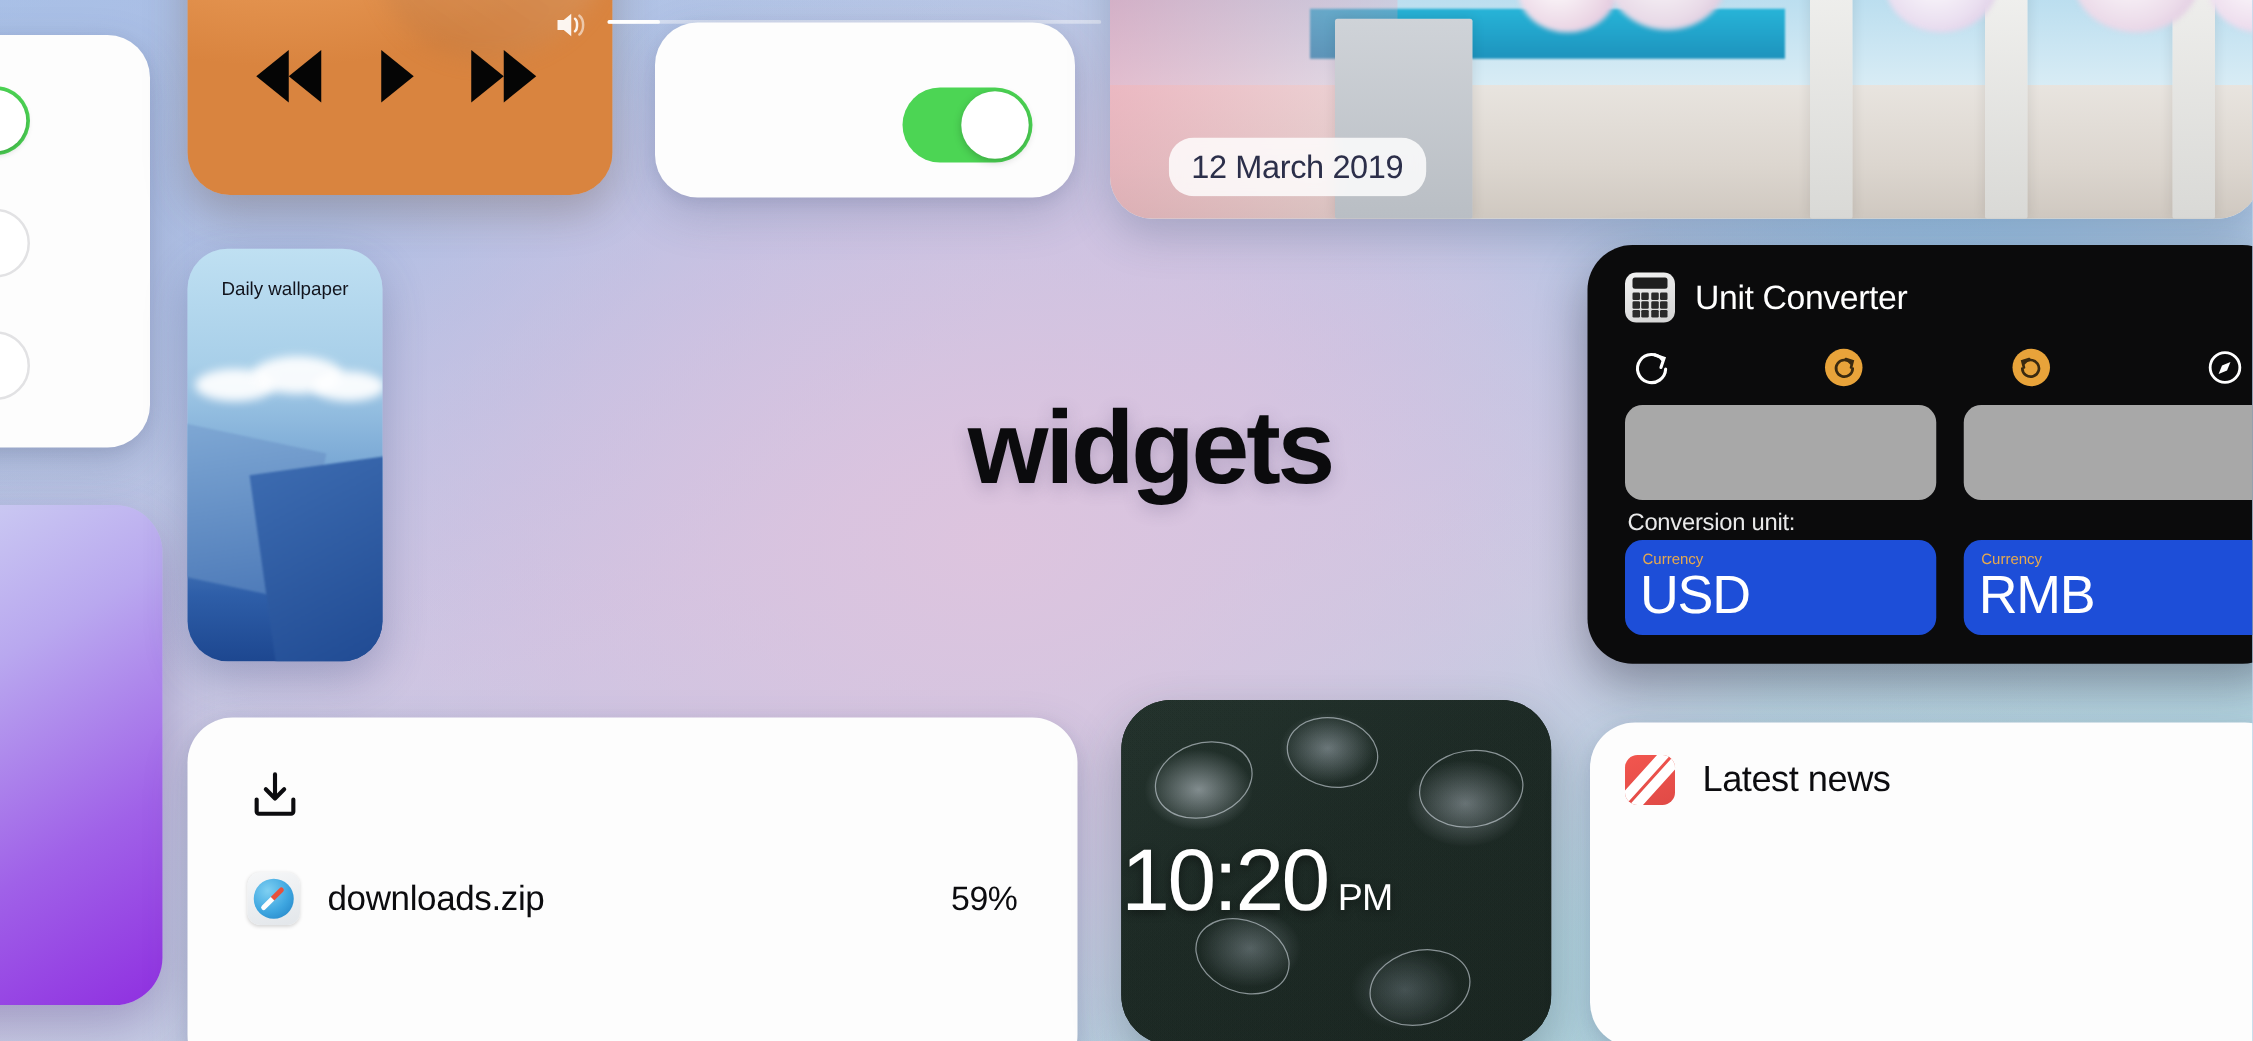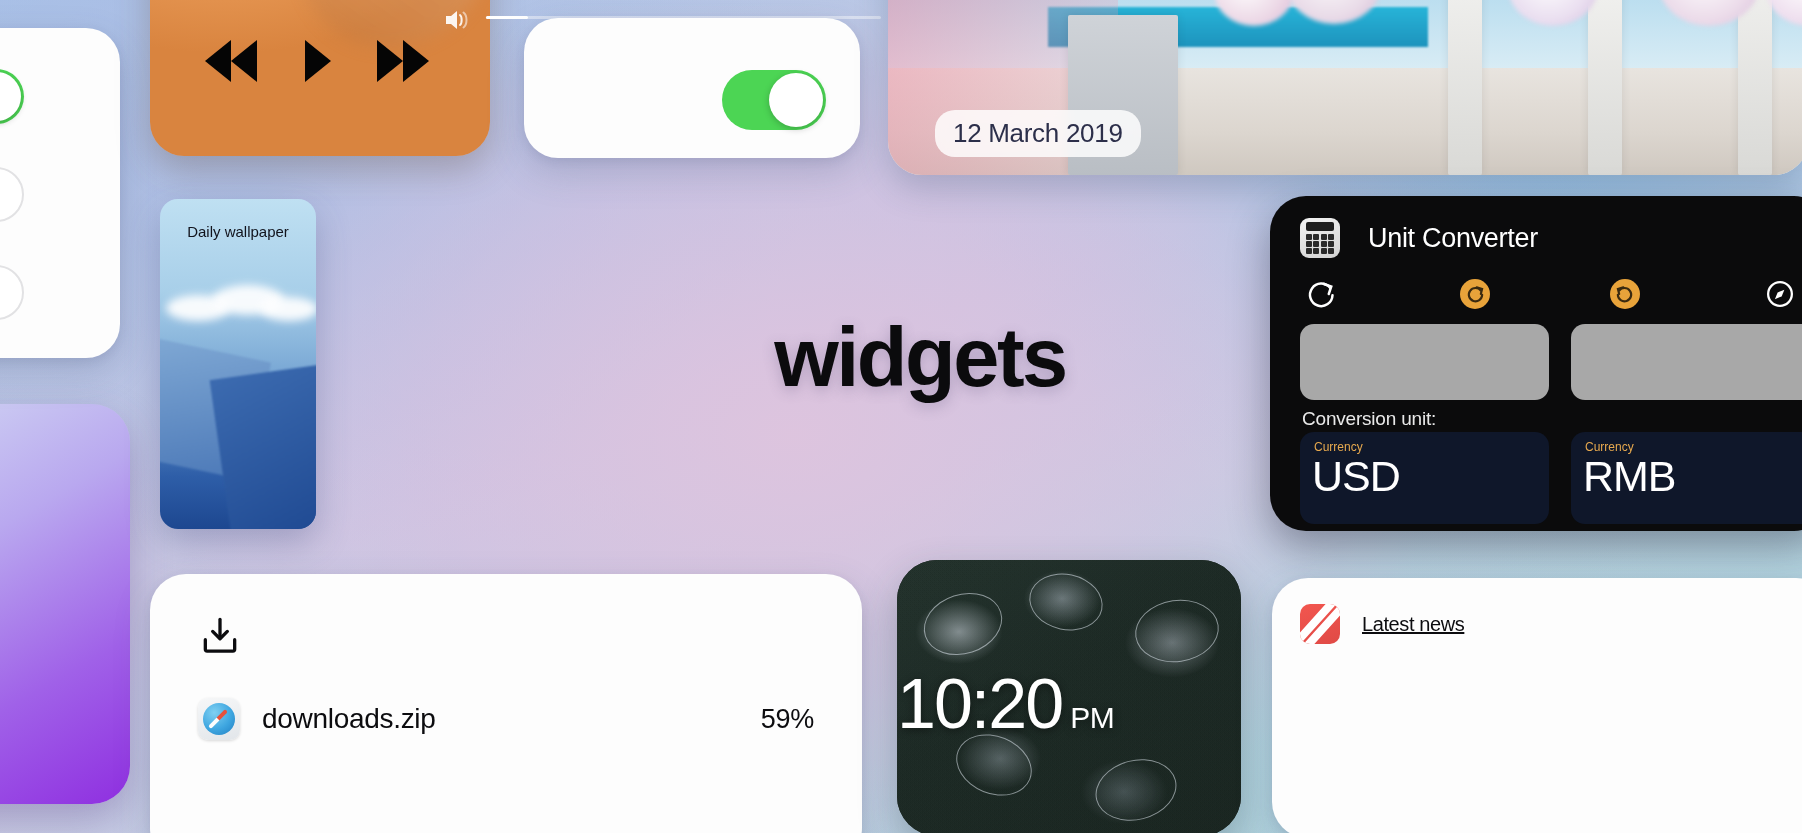--- a/index.html
+++ b/index.html
@@ -111,53 +111,53 @@
   .ph-flower{position:absolute;border-radius:50%;filter:blur(2px);}
   .ph-pinkwash{position:absolute;left:0;top:0;width:230px;height:100%;
     background:linear-gradient(120deg,rgba(238,120,150,0.50),rgba(255,190,205,0.18));}
   #date-pill{
     position:absolute;left:47px;bottom:18px;padding:8px 18px;border-radius:20px;
     background:rgba(255,255,255,0.82);color:#2c2f4a;font-size:26px;letter-spacing:-0.3px;
     backdrop-filter:blur(6px);}
 
   
   #wallpaper-card{
-    position:absolute;left:160px;top:199px;width:156px;height:330px;border-radius:18px;
+    position:absolute;left:150px;top:199px;width:156px;height:330px;border-radius:32px;
     overflow:hidden;box-shadow:0 14px 34px rgba(60,70,120,0.30);
     background:linear-gradient(180deg,#bfe0f2 0%,#a8cfe9 28%,#6f9fd0 58%,#2e5ea8 84%,#1d4790 100%);
   }
   #wallpaper-card .wp-title{position:absolute;left:0;top:24px;width:100%;text-align:center;
     font-size:15px;color:#11131c;font-weight:400;}
   #wallpaper-card .cloud{position:absolute;border-radius:50%;background:#fff;filter:blur(4px);opacity:0.92;}
   #wallpaper-card .wp-action{
     position:absolute;left:0;bottom:30px;width:100%;text-align:center;
     font-size:21px;line-height:26px;color:#fff;text-shadow:0 2px 6px rgba(0,0,0,0.35);}
 
   
   #converter-card{
     position:absolute;left:1270px;top:196px;width:560px;height:335px;border-radius:36px;
     background:#0b0b0c;box-shadow:0 16px 40px rgba(20,20,40,0.38);overflow:hidden;}
-  #conv-head{position:absolute;left:30px;top:22px;display:flex;align-items:center;gap:28px;}
+  #conv-head{position:absolute;left:30px;top:22px;display:flex;align-items:center;gap:16px;}
   #conv-app-icon{width:40px;height:40px;border-radius:9px;
     background:linear-gradient(160deg,#f2f2f2,#d3d3d3);position:relative;overflow:hidden;}
   #conv-app-icon .scr{position:absolute;left:6px;top:4px;width:28px;height:9px;
     background:#1e1e1e;border-radius:2px;}
   #conv-app-icon .keys{position:absolute;left:6px;top:16px;width:28px;height:20px;
     display:grid;grid-template-columns:repeat(4,1fr);grid-template-rows:repeat(3,1fr);gap:1.5px;}
   #conv-app-icon .keys i{background:#2a2a2a;border-radius:1px;display:block;}
   #conv-title{font-size:27px;color:#fff;font-weight:500;letter-spacing:-0.3px;}
   #conv-icons{position:absolute;left:30px;top:76px;width:500px;height:44px;
     display:flex;align-items:center;justify-content:space-between;padding-right:10px;}
   .cicon{width:40px;height:40px;display:flex;align-items:center;justify-content:center;}
   .cicon.circ{background:#e8a33a;border-radius:50%;width:30px;height:30px;}
   .conv-fields{position:absolute;left:30px;top:128px;width:520px;height:76px;display:flex;gap:22px;}
   .conv-field{flex:1;background:#a8a8a8;border-radius:14px;height:76px;}
   #conv-unit-label{position:absolute;left:32px;top:212px;font-size:19px;color:#e9e9e9;letter-spacing:-0.2px;}
   .conv-units{position:absolute;left:30px;top:236px;width:520px;height:76px;display:flex;gap:22px;}
-  .conv-unit{flex:1;background:#0f172a;border-radius:14px;height:92px;position:relative;}
+  .conv-unit{flex:1;background:#1d4ed8;border-radius:14px;height:76px;position:relative;}
   .conv-unit .cu-kind{position:absolute;left:14px;top:8px;font-size:12px;color:#e7a94e;}
   .conv-unit .cu-code{position:absolute;left:12px;top:20px;font-size:43px;color:#fff;
     font-weight:400;letter-spacing:-1px;}
 
   
   #downloads-card{left:150px;top:574px;width:712px;height:290px;border-radius:36px;}
   #dl-head{position:absolute;left:48px;top:40px;display:flex;align-items:center;gap:24px;}
   #dl-title{font-size:30px;color:#0c0c0f;letter-spacing:-0.4px;}
   #dl-row{position:absolute;left:48px;top:120px;width:616px;height:50px;
     display:flex;align-items:center;}
@@ -193,21 +193,21 @@
 
   
   #news-card{left:1272px;top:578px;width:560px;height:260px;border-radius:36px;}
   #news-head{position:absolute;left:28px;top:26px;display:flex;align-items:center;gap:22px;}
   #news-icon{width:40px;height:40px;border-radius:10px;position:relative;overflow:hidden;
     background:linear-gradient(160deg,#f2564f,#e04a46);}
   #news-icon .s1,#news-icon .s2{position:absolute;width:8px;height:62px;background:#fff;
     transform:rotate(42deg);border-radius:1px;}
   #news-icon .s1{left:9px;top:-11px;}
   #news-icon .s2{left:23px;top:-11px;}
-  #news-title{font-size:20px;color:#0c0c0f;letter-spacing:-0.4px;text-decoration:underline;}
+  #news-title{font-size:29px;color:#0c0c0f;letter-spacing:-0.4px;}
 </style>
 </head>
 <body>
 
 <div id="stage">
 
   <div class="page-title">widgets</div>
 
   <div id="purple-card"></div>
 

